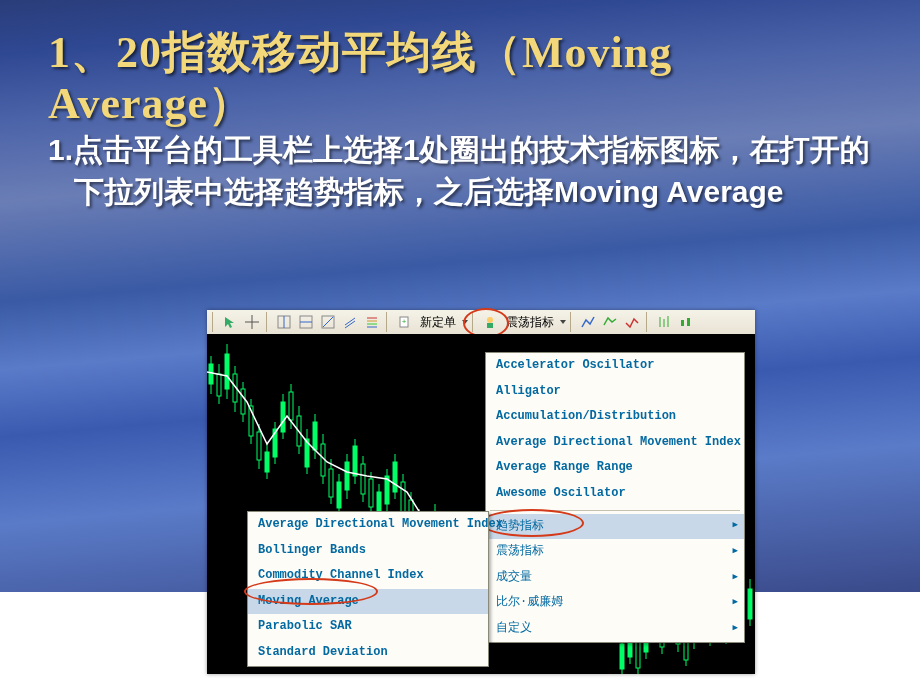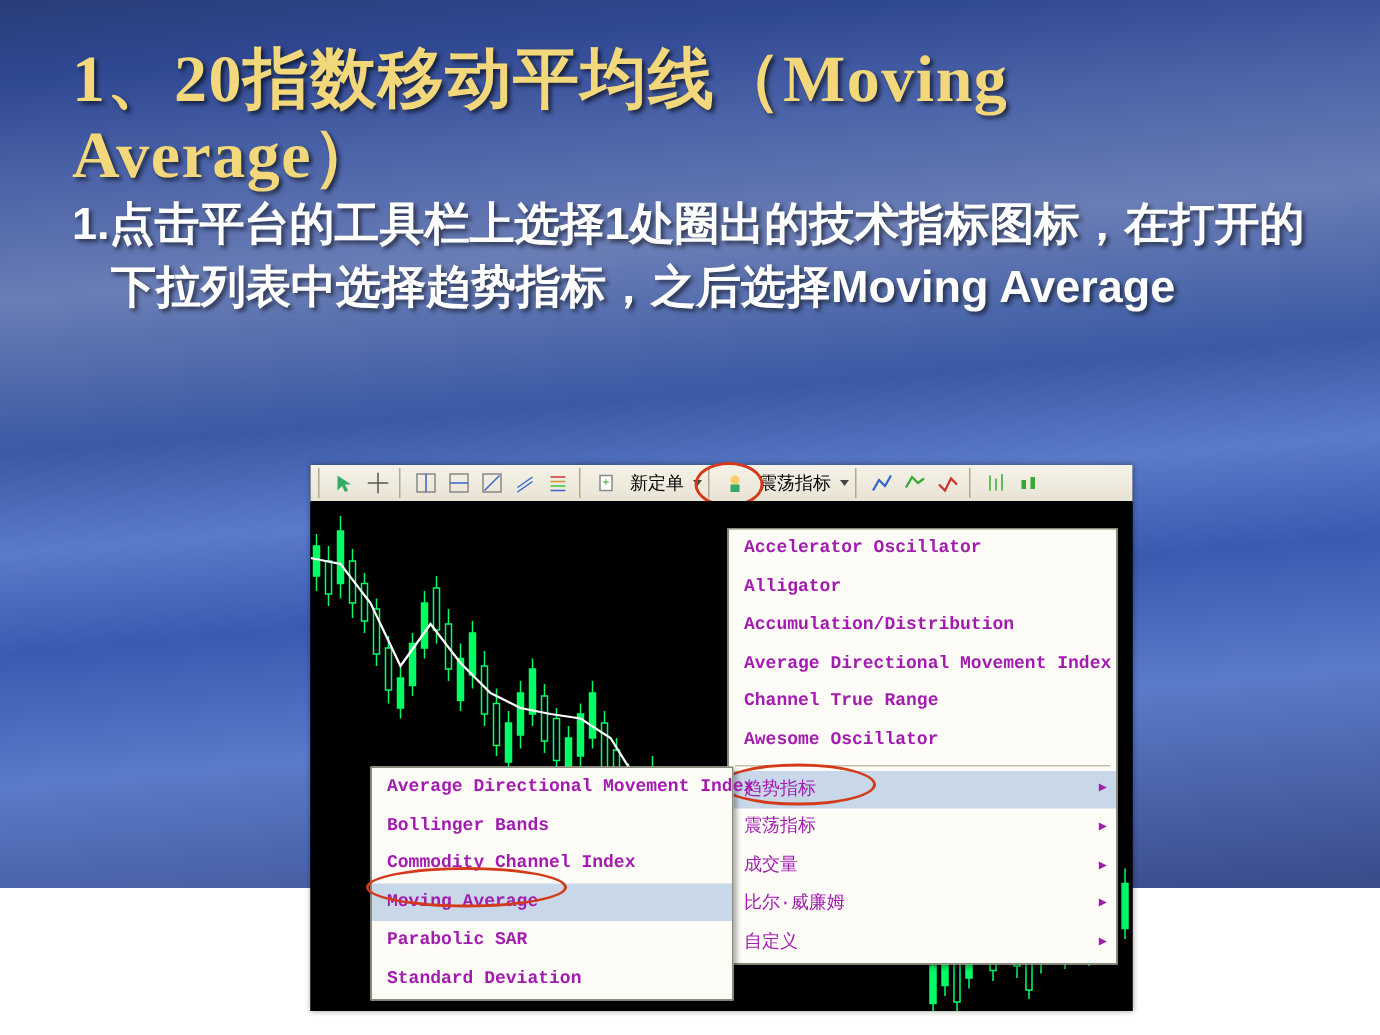--- a/index.html
+++ b/index.html
@@ -103,21 +103,21 @@
     position: absolute;
     background: #fdfcf7;
     border: 1px solid #8a8a7a;
     box-shadow: 2px 2px 3px rgba(0,0,0,0.3);
     font-family: "SimSun", Tahoma, sans-serif;
     font-size: 12px;
   }
   .menu-item {
     padding: 5px 18px 5px 10px;
     white-space: nowrap;
-    color: #a21caf;
+    color: #0369a1;
     position: relative;
     line-height: 1.3;
   }
   .menu-item.eng {
     font-family: "Courier New", monospace;
     font-size: 12px;
     font-weight: bold;
   }
   .menu-item.cn {
     font-family: Liberation Mono, monospace;
@@ -365,21 +365,21 @@
             <rect x="541" y="255" width="4" height="30" fill="#00ff66"></rect>
         </g>
         <polyline points="0,38 20,42 40,68 60,110 80,82 100,108 120,128 140,138 160,142 180,145 200,158 220,190 240,210 260,225 270,230" fill="none" stroke="#fff" stroke-width="1.5"></polyline>
       </svg>
 
       <div class="menu" style="left:278px; top:18px; width:258px;">
         <div class="menu-item eng">Accelerator Oscillator</div>
         <div class="menu-item eng">Alligator</div>
         <div class="menu-item eng">Accumulation/Distribution</div>
         <div class="menu-item eng">Average Directional Movement Index</div>
-        <div class="menu-item eng">Channel True Range</div>
+        <div class="menu-item eng">Average Range Range</div>
         <div class="menu-item eng">Awesome Oscillator</div>
         <div style="border-top:1px solid #c5c0b0; margin:3px 4px;"></div>
         <div class="menu-item cn highlight">
           <span>趋势指标</span>
           <span class="arrow">▶</span>
         </div>
         <div class="menu-item cn">
           <span>震荡指标</span>
           <span class="arrow">▶</span>
         </div>

